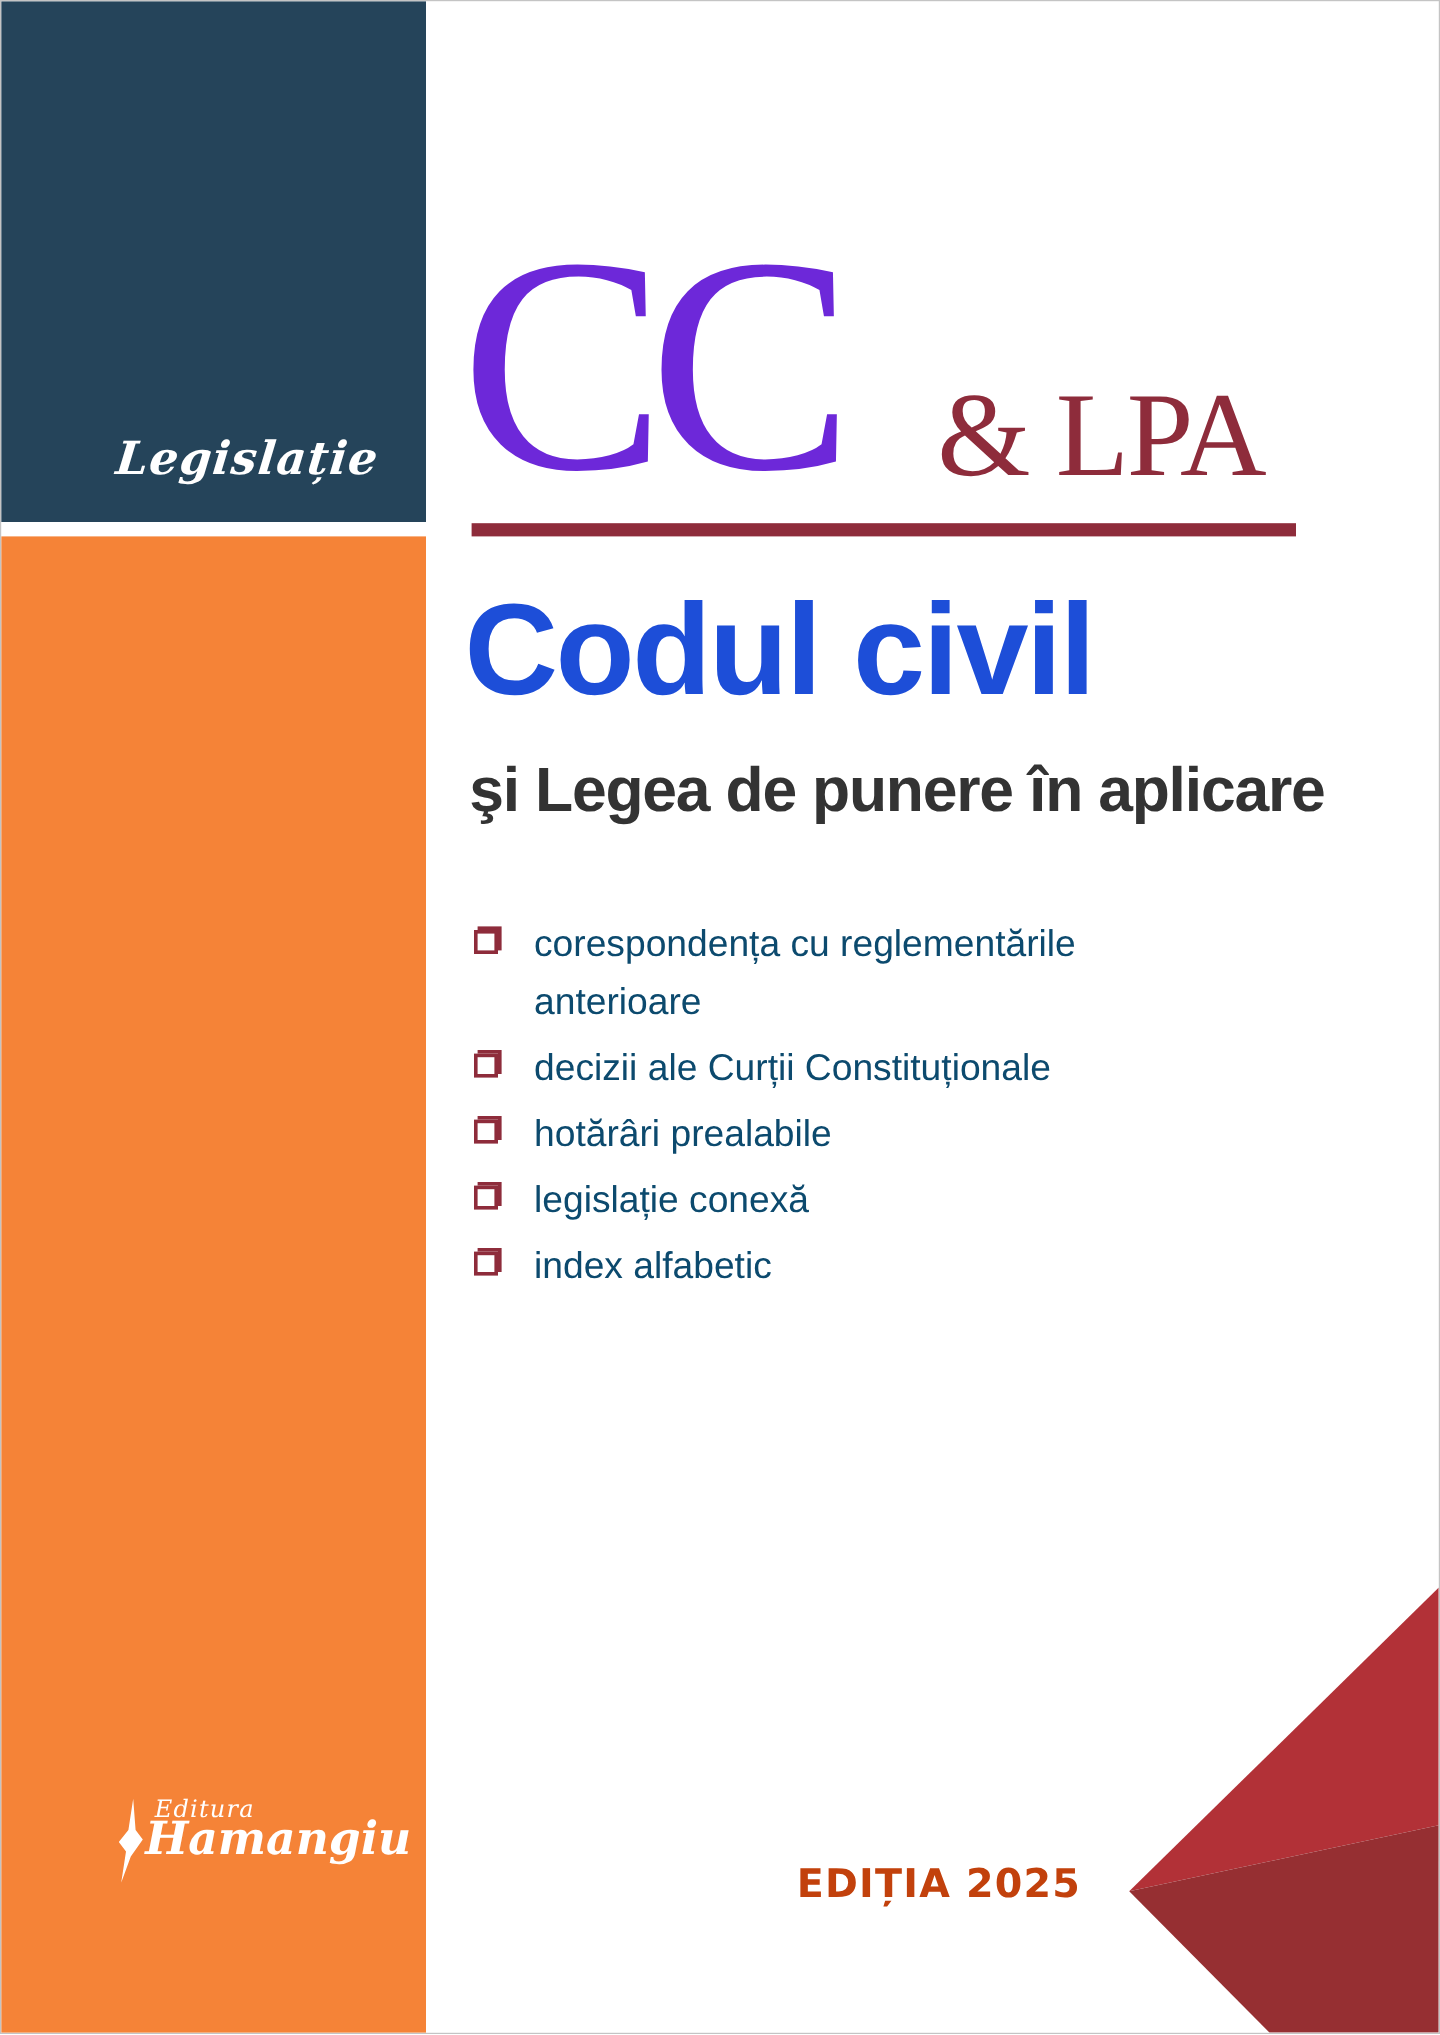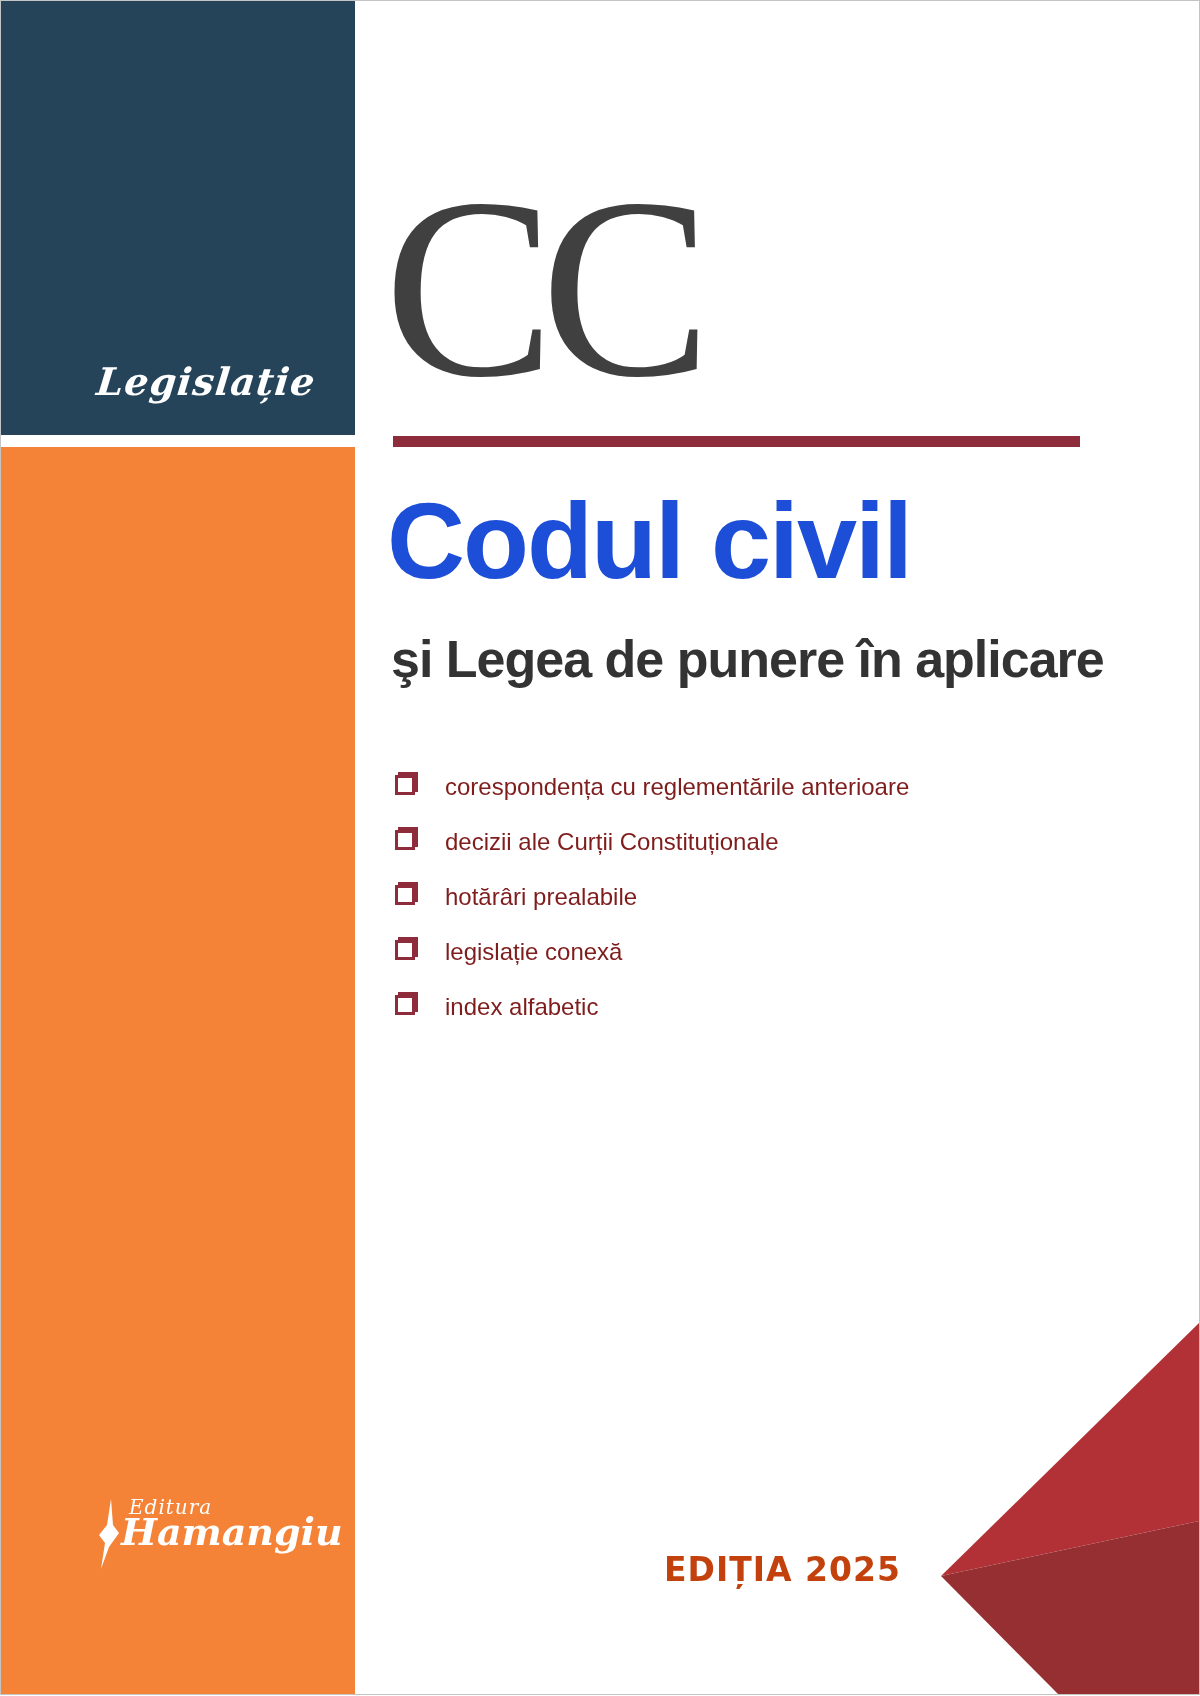--- a/index.html
+++ b/index.html
@@ -31,23 +31,23 @@
     }
     .publisher .editura {
       position: absolute; left: 32px; top: 0; font-family: "DejaVu Serif", serif;
       font-style: italic; font-size: 20px; letter-spacing: 1px;
     }
     .publisher .name {
       position: absolute; left: 24px; top: 14px; font-family: "DejaVu Serif", serif;
       font-style: italic; font-weight: bold; font-size: 38px; letter-spacing: 0px;
     }
     .cc-big {
-      position: absolute; left: 383px; top: 160px;
+      position: absolute; left: 383px; top: 176px;
       font-family: "Liberation Serif", serif; font-size: 256px; line-height: 1;
-      color: #404040; letter-spacing: -14px;
+      color: #6d28d9; letter-spacing: -14px;
     }
     .lpa {
       position: absolute; left: 780px; top: 312px;
       font-family: "Liberation Serif", serif; font-size: 100px; line-height: 1;
       color: #8e2c3b; letter-spacing: -2px;
     }
     .rule {
       position: absolute; left: 392px; top: 435px; width: 687px; height: 11px;
       background: #8e2c3b;
     }
@@ -57,21 +57,21 @@
       line-height: 1; color: #1d4ed8; letter-spacing: -2px;
     }
     .subtitle {
       position: absolute; left: 390px; top: 632px;
       font-family: "Liberation Sans", sans-serif; font-weight: bold; font-size: 52px;
       line-height: 1; color: #333333; letter-spacing: -1px;
     }
     .features {
       position: absolute; left: 394px; top: 762px; width: 640px;
       margin: 0; padding: 0; list-style: none;
-      font-family: "Liberation Sans", sans-serif; font-size: 24px; color: #7f1d1d;
+      font-family: "Liberation Sans", sans-serif; font-size: 31px; color: #0c4a6e;
     }
     .features li {
       position: relative; padding-left: 50px; line-height: 48px; margin-bottom: 7px;
     }
     .features li .bullet {
       position: absolute; left: 0; top: 12px; width: 20px; height: 20px;
       border: 3px solid #8e2c3b; box-sizing: border-box; background: #fff;
       box-shadow: 3px -3px 0 0 #8e2c3b;
     }
     .edition {
@@ -95,20 +95,21 @@
 
   <div class="publisher">
     <svg class="pen" viewBox="0 0 26 70">
       <path d="M14 0 L16 26 L22 34 L12 48 L4 70 L8 44 L2 36 L10 26 Z" fill="#ffffff"></path>
     </svg>
     <span class="editura">Editura</span>
     <span class="name">Hamangiu</span>
   </div>
 
   <div class="cc-big">CC</div>
+  <div class="lpa">&amp; LPA</div>
   <div class="rule"></div>
 
   <div class="title">Codul civil</div>
   <div class="subtitle">şi Legea de punere în aplicare</div>
 
   <ul class="features">
     <li>
       <span class="bullet"></span>
       <span>corespondența cu reglementările anterioare</span>
     </li>

